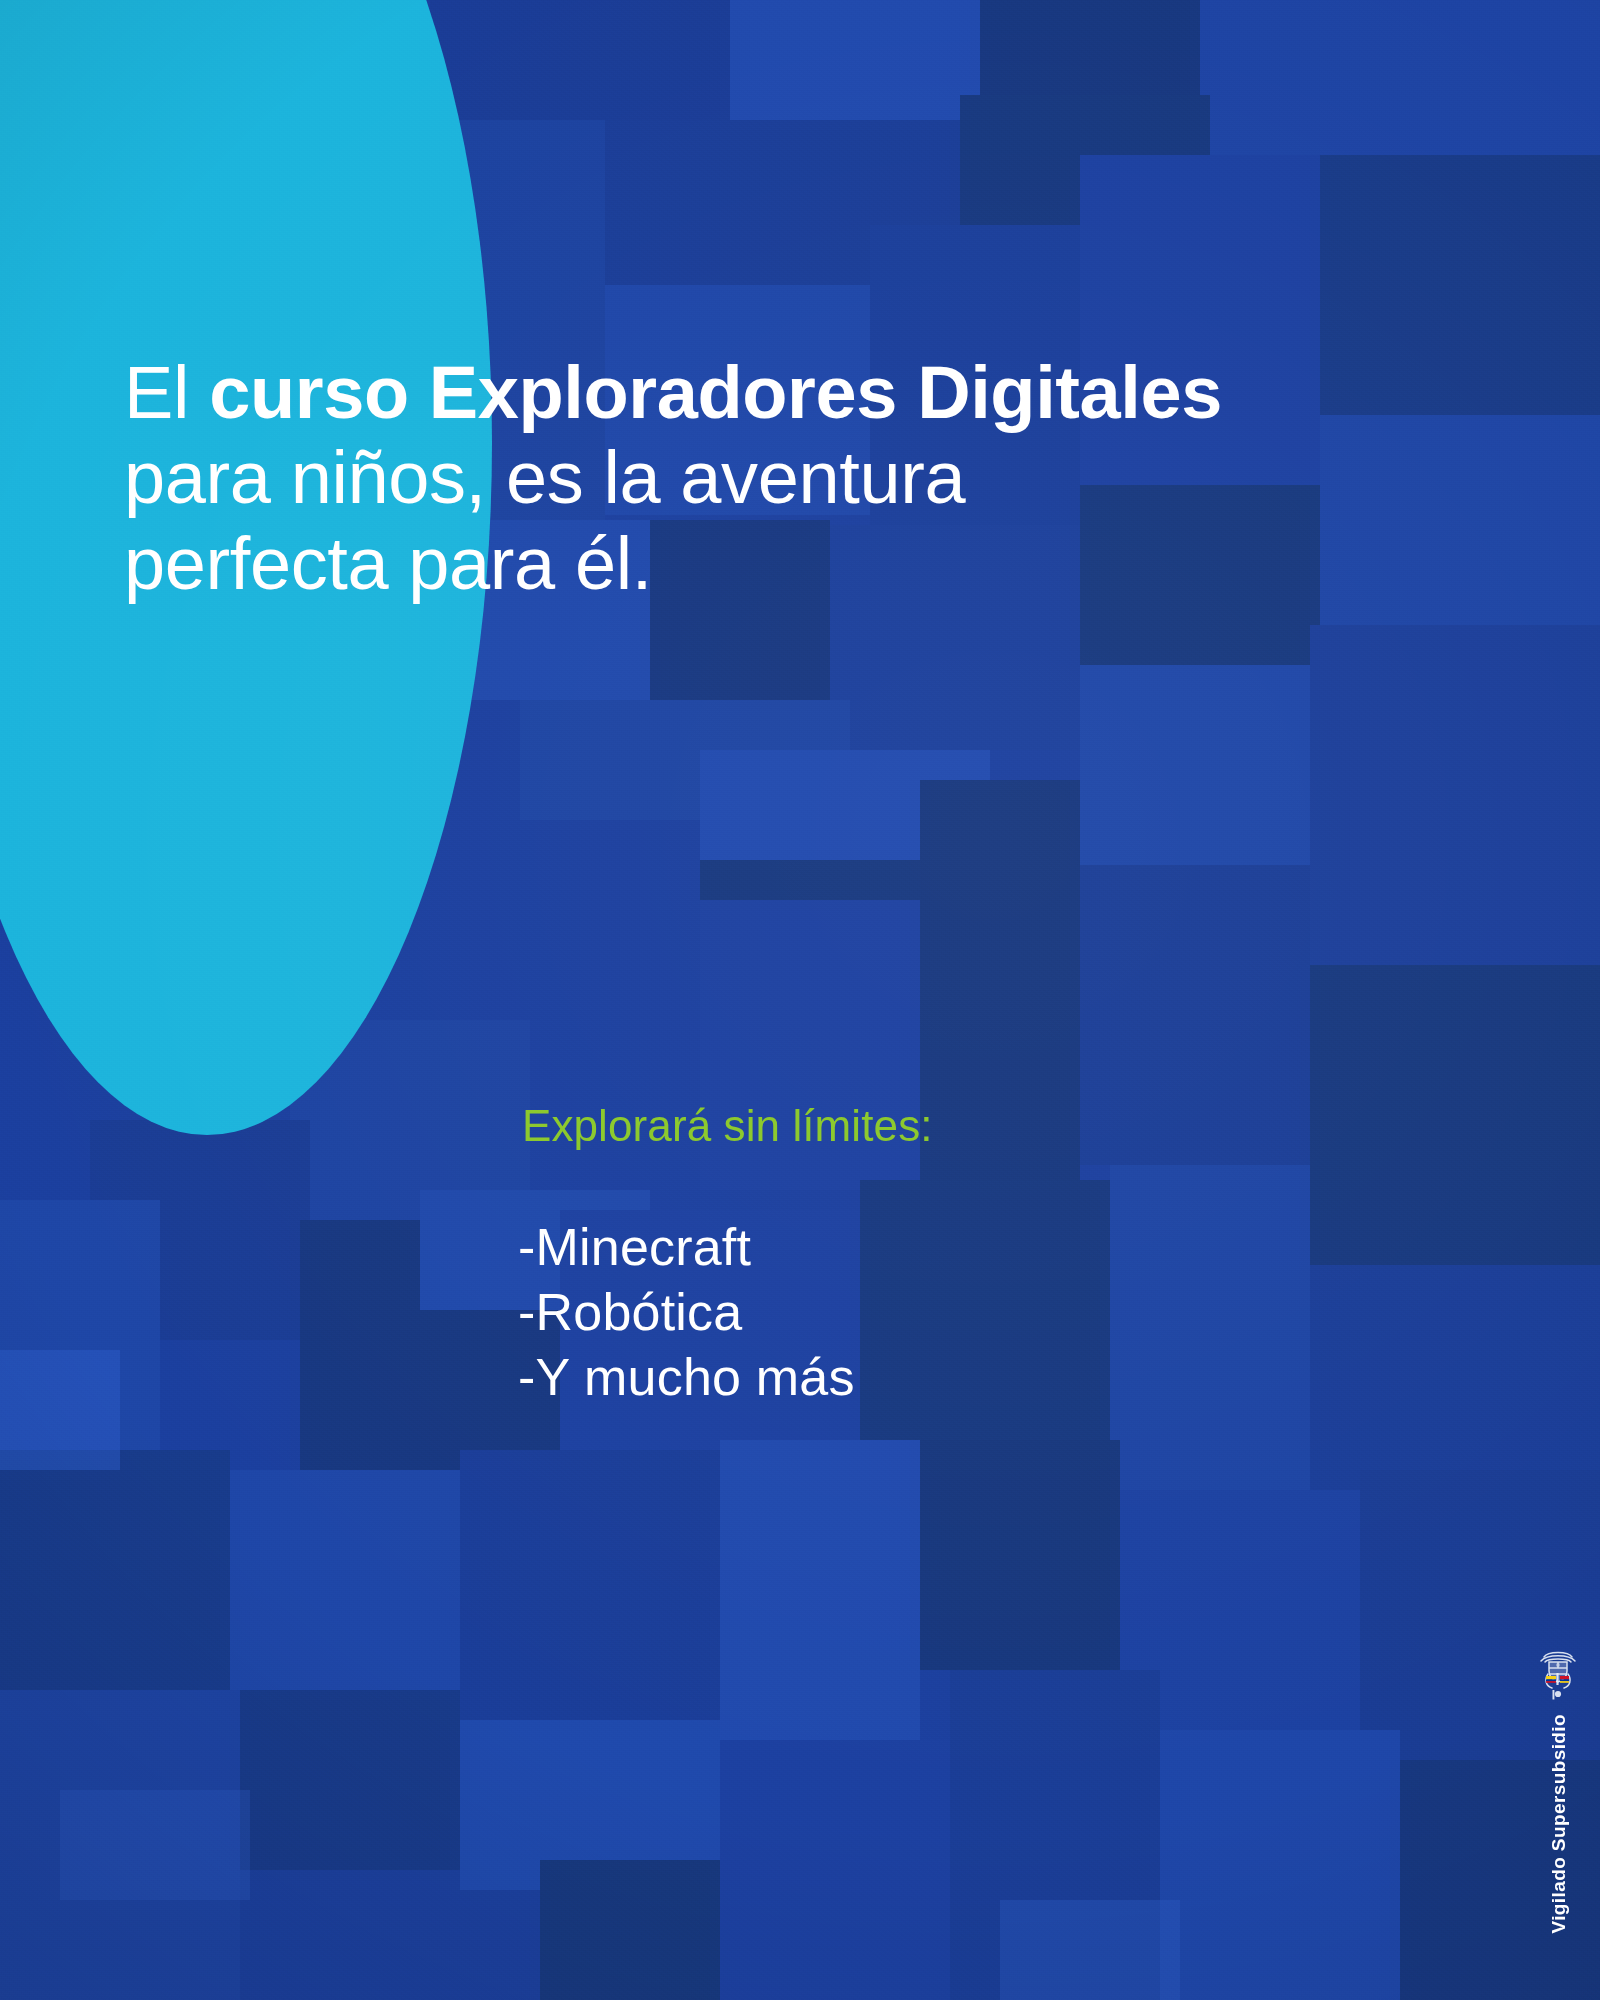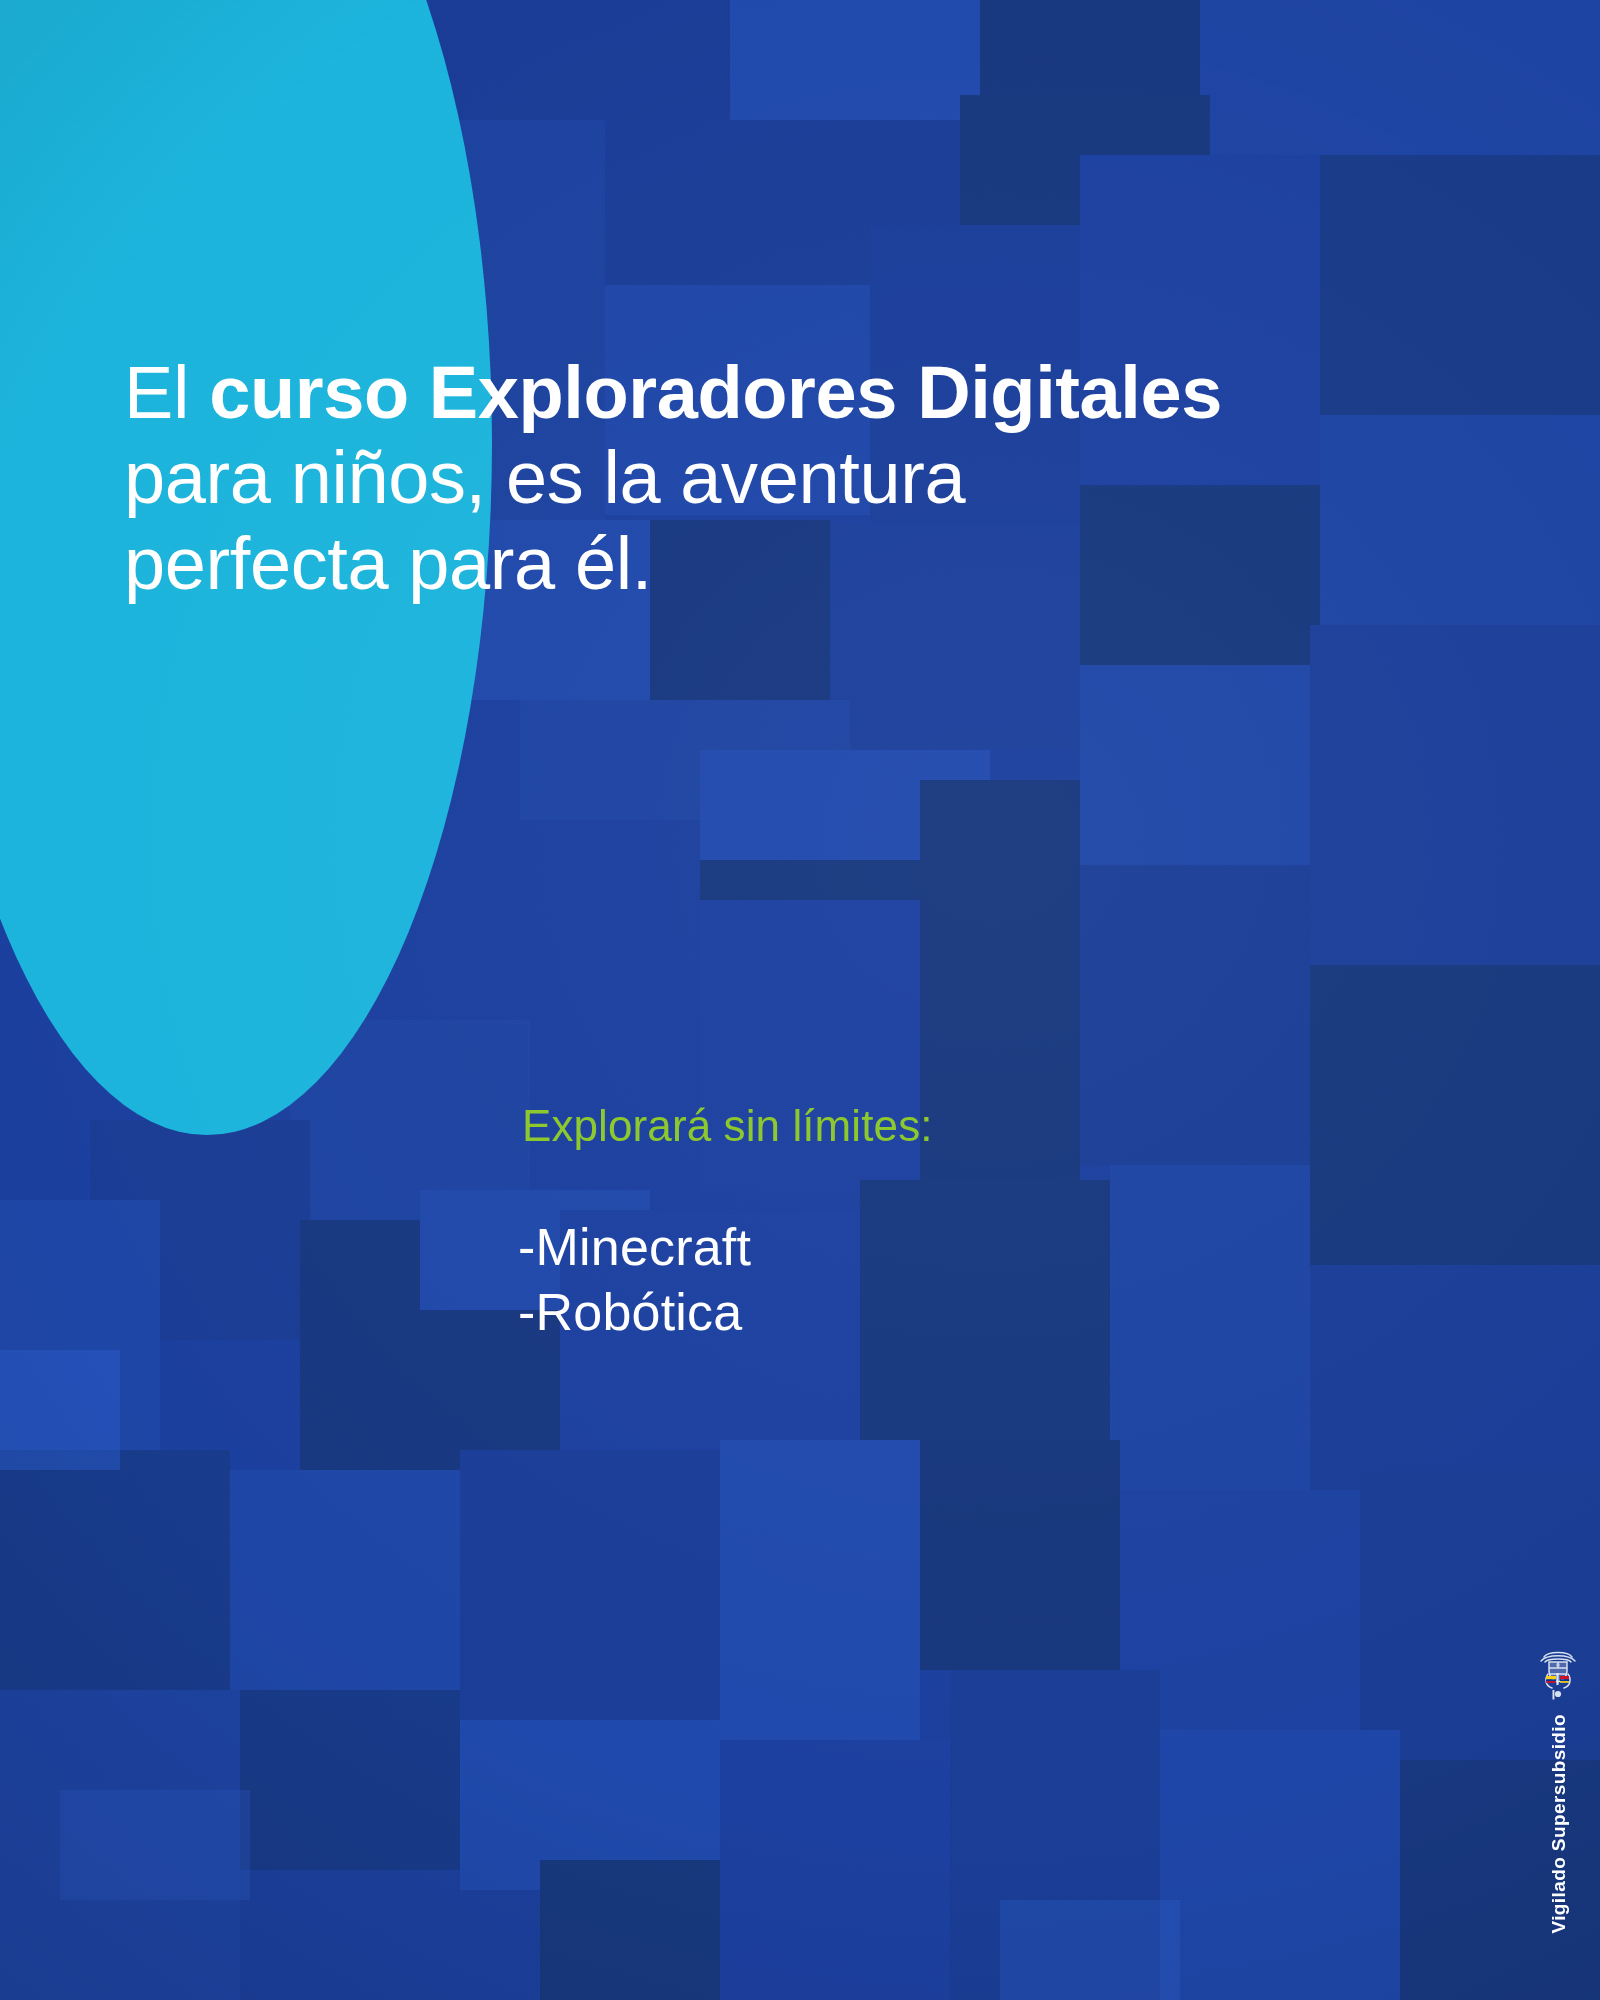--- a/index.html
+++ b/index.html
@@ -220,20 +220,21 @@
 
   <div class="content">
 
     <h1 class="headline"><span>El </span><span class="hl-strong">curso Exploradores Digitales</span><span> para niños, es la aventura perfecta para él.</span></h1>
 
     <div class="sub-heading">Explorará sin límites:</div>
 
     <ul class="bullet-list">
       <li>-Minecraft</li>
       <li>-Robótica</li>
+      <li>-Y mucho más</li>
     </ul>
 
   </div>
 
   <div class="vigilado">
     <svg class="vig-logo" viewBox="0 0 48 58" aria-hidden="true">
       <g fill="none" stroke="#E8EEF8" stroke-width="1.5" opacity="0.92">
 
         <path d="M10 11 C14 5, 34 5, 38 11" stroke-linecap="round"></path>
         <path d="M7 15 C13 8, 35 8, 41 15" stroke-linecap="round"></path>

